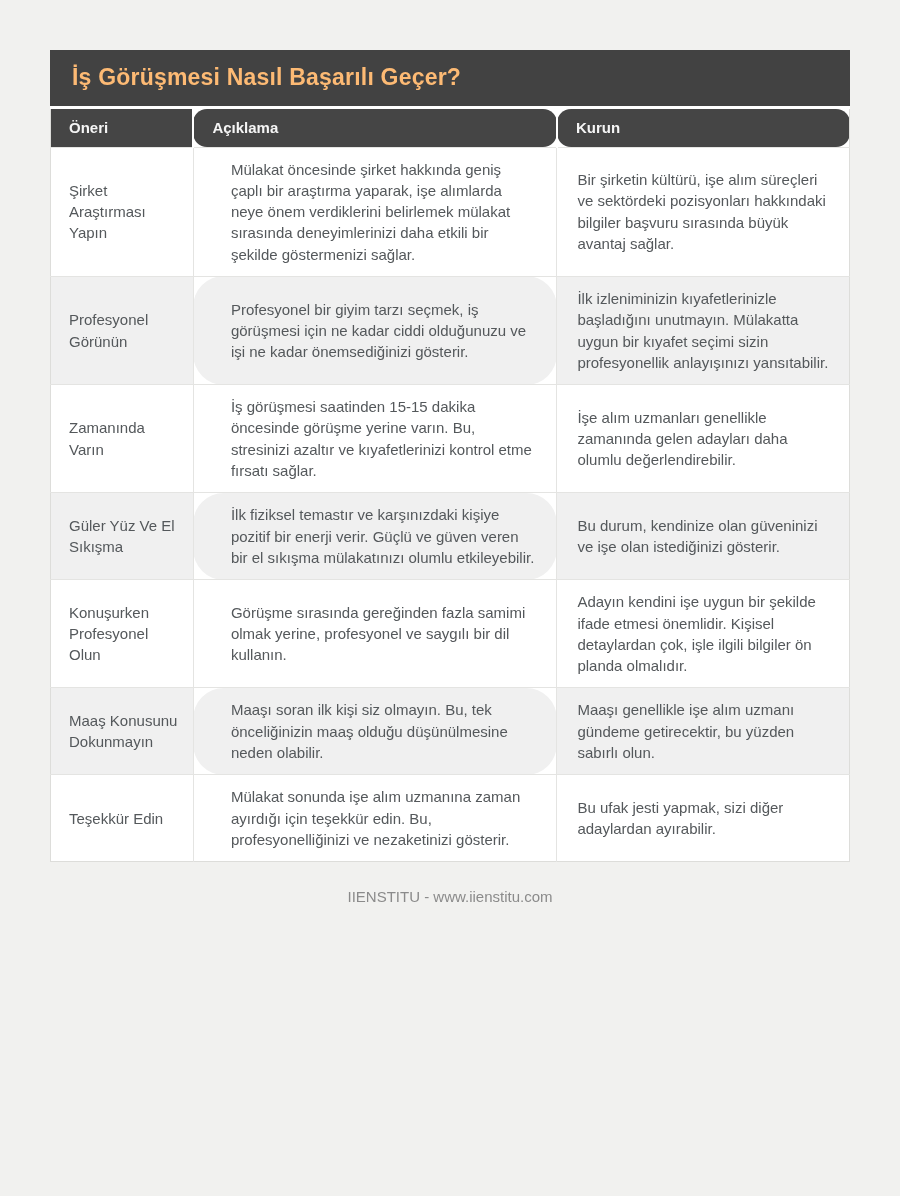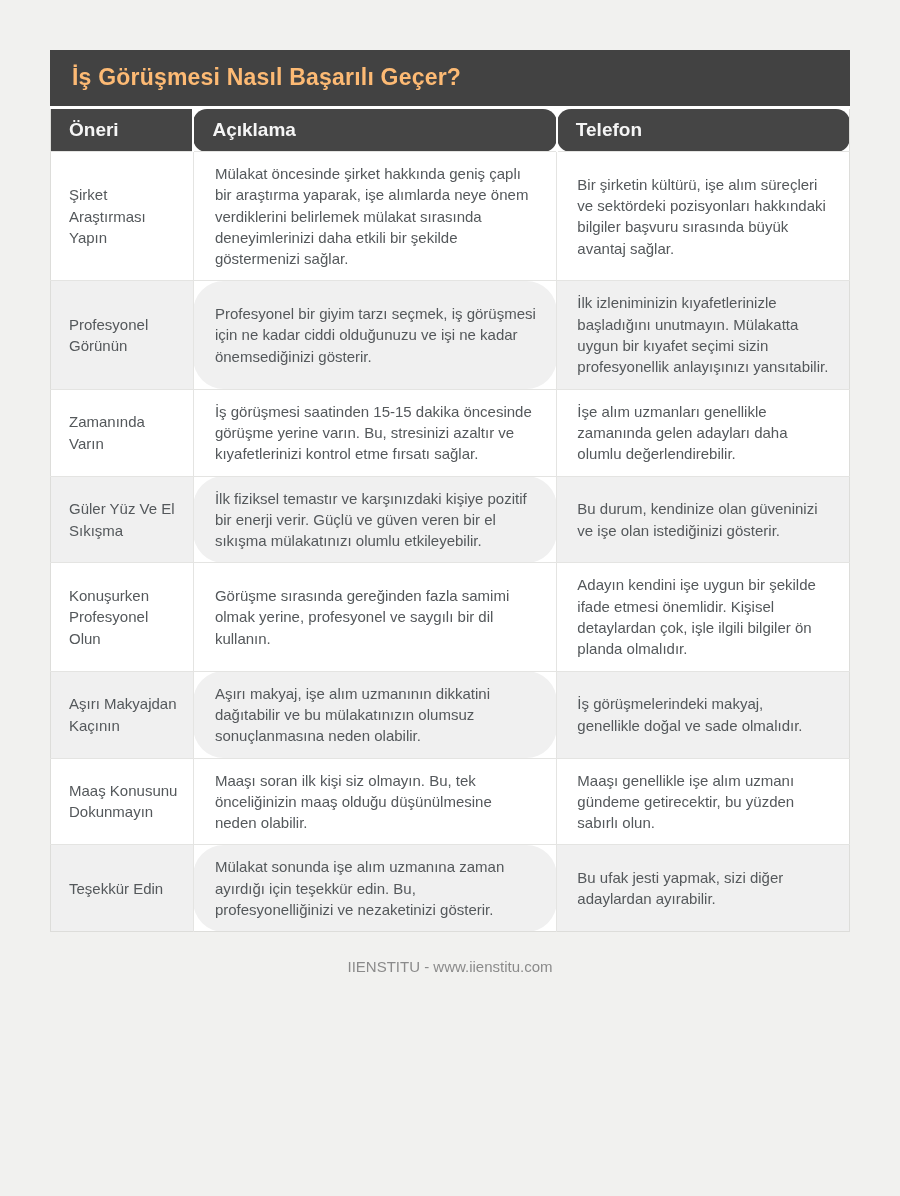--- a/index.html
+++ b/index.html
@@ -25,38 +25,38 @@
   table.tips {
     width: 100%;
     border-collapse: collapse;
     margin-top: 3px;
     border: 1px solid #ddddda;
     border-top: none;
   }
   thead th {
     background: #454545;
     color: #f5f5f5;
-    font-size: 19px;
+    font-size: 15px;
     font-weight: bold;
     text-align: left;
     padding: 10px 18px;
     height: 38px;
   }
   thead th + th { border-left: 2px solid #ffffff; border-radius: 14px; }
   tbody td {
     vertical-align: middle;
     font-size: 15px;
     line-height: 1.42;
     color: #54585b;
     padding: 11px 20px;
     border-top: 1px solid #e4e4e2;
   }
   tbody td + td { border-left: 1px solid #e4e4e2; }
   tbody td.c-oneri { padding-left: 18px; padding-right: 14px; }
-  tbody td.c-aciklama { padding-left: 21px; border-radius: 31px; }
+  tbody td.c-aciklama { padding-left: 37px; border-radius: 31px; }
   tbody tr:nth-child(even) td { background: #f0f0f0; }
   tbody tr:nth-child(odd) td { background: #ffffff; }
   .footer {
     text-align: center;
     color: #8b8b8b;
     font-size: 15px;
     margin-top: 26px;
     padding-bottom: 40px;
   }
 </style>
@@ -69,21 +69,21 @@
   <table class="tips">
     <colgroup>
       <col style="width:143px">
       <col style="width:364px">
       <col style="width:293px">
     </colgroup>
     <thead>
       <tr>
         <th>Öneri</th>
         <th>Açıklama</th>
-        <th>Telefon</th>
+        <th>Kurun</th>
       </tr>
     </thead>
     <tbody>
       <tr>
         <td class="c-oneri">Şirket Araştırması Yapın</td>
         <td class="c-aciklama">Mülakat öncesinde şirket hakkında geniş çaplı bir araştırma yaparak, işe alımlarda neye önem verdiklerini belirlemek mülakat sırasında deneyimlerinizi daha etkili bir şekilde göstermenizi sağlar.</td>
         <td class="c-notlar">Bir şirketin kültürü, işe alım süreçleri ve sektördeki pozisyonları hakkındaki bilgiler başvuru sırasında büyük avantaj sağlar.</td>
       </tr>
       <tr>
         <td class="c-oneri">Profesyonel Görünün</td>
@@ -99,25 +99,20 @@
         <td class="c-oneri">Güler Yüz Ve El Sıkışma</td>
         <td class="c-aciklama">İlk fiziksel temastır ve karşınızdaki kişiye pozitif bir enerji verir. Güçlü ve güven veren bir el sıkışma mülakatınızı olumlu etkileyebilir.</td>
         <td class="c-notlar">Bu durum, kendinize olan güveninizi ve işe olan istediğinizi gösterir.</td>
       </tr>
       <tr>
         <td class="c-oneri">Konuşurken Profesyonel Olun</td>
         <td class="c-aciklama">Görüşme sırasında gereğinden fazla samimi olmak yerine, profesyonel ve saygılı bir dil kullanın.</td>
         <td class="c-notlar">Adayın kendini işe uygun bir şekilde ifade etmesi önemlidir. Kişisel detaylardan çok, işle ilgili bilgiler ön planda olmalıdır.</td>
       </tr>
       <tr>
-        <td class="c-oneri">Aşırı Makyajdan Kaçının</td>
-        <td class="c-aciklama">Aşırı makyaj, işe alım uzmanının dikkatini dağıtabilir ve bu mülakatınızın olumsuz sonuçlanmasına neden olabilir.</td>
-        <td class="c-notlar">İş görüşmelerindeki makyaj, genellikle doğal ve sade olmalıdır.</td>
-      </tr>
-      <tr>
         <td class="c-oneri">Maaş Konusunu Dokunmayın</td>
         <td class="c-aciklama">Maaşı soran ilk kişi siz olmayın. Bu, tek önceliğinizin maaş olduğu düşünülmesine neden olabilir.</td>
         <td class="c-notlar">Maaşı genellikle işe alım uzmanı gündeme getirecektir, bu yüzden sabırlı olun.</td>
       </tr>
       <tr>
         <td class="c-oneri">Teşekkür Edin</td>
         <td class="c-aciklama">Mülakat sonunda işe alım uzmanına zaman ayırdığı için teşekkür edin. Bu, profesyonelliğinizi ve nezaketinizi gösterir.</td>
         <td class="c-notlar">Bu ufak jesti yapmak, sizi diğer adaylardan ayırabilir.</td>
       </tr>
     </tbody>

